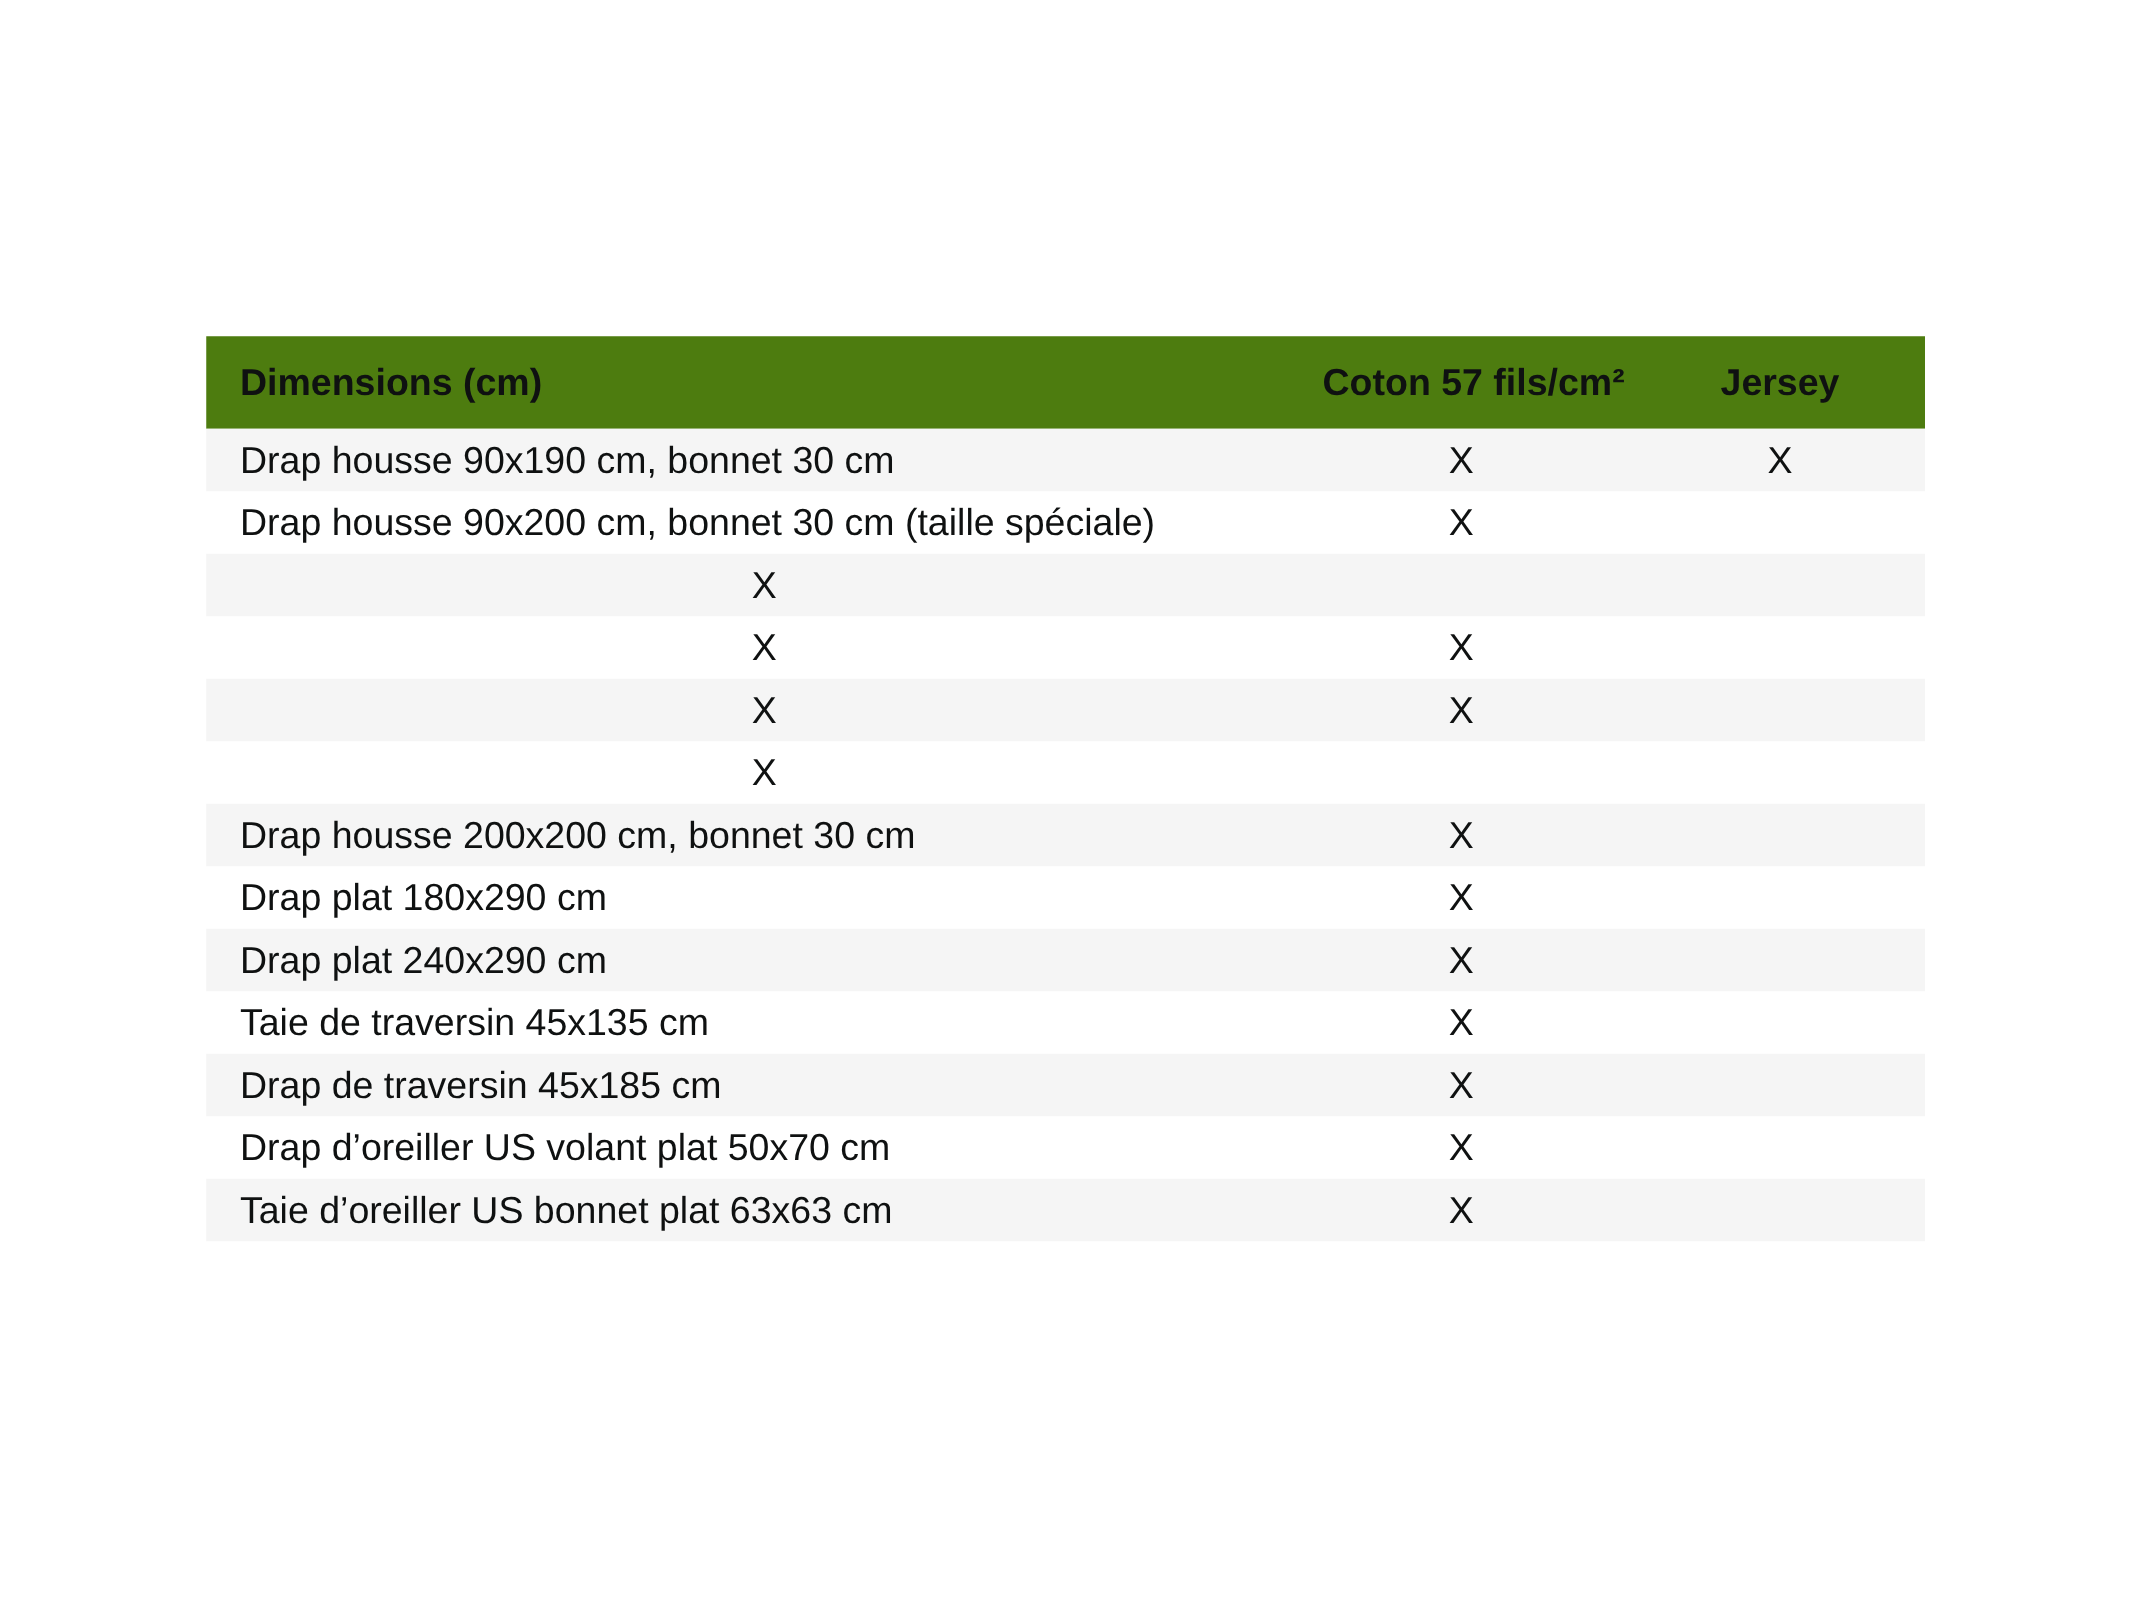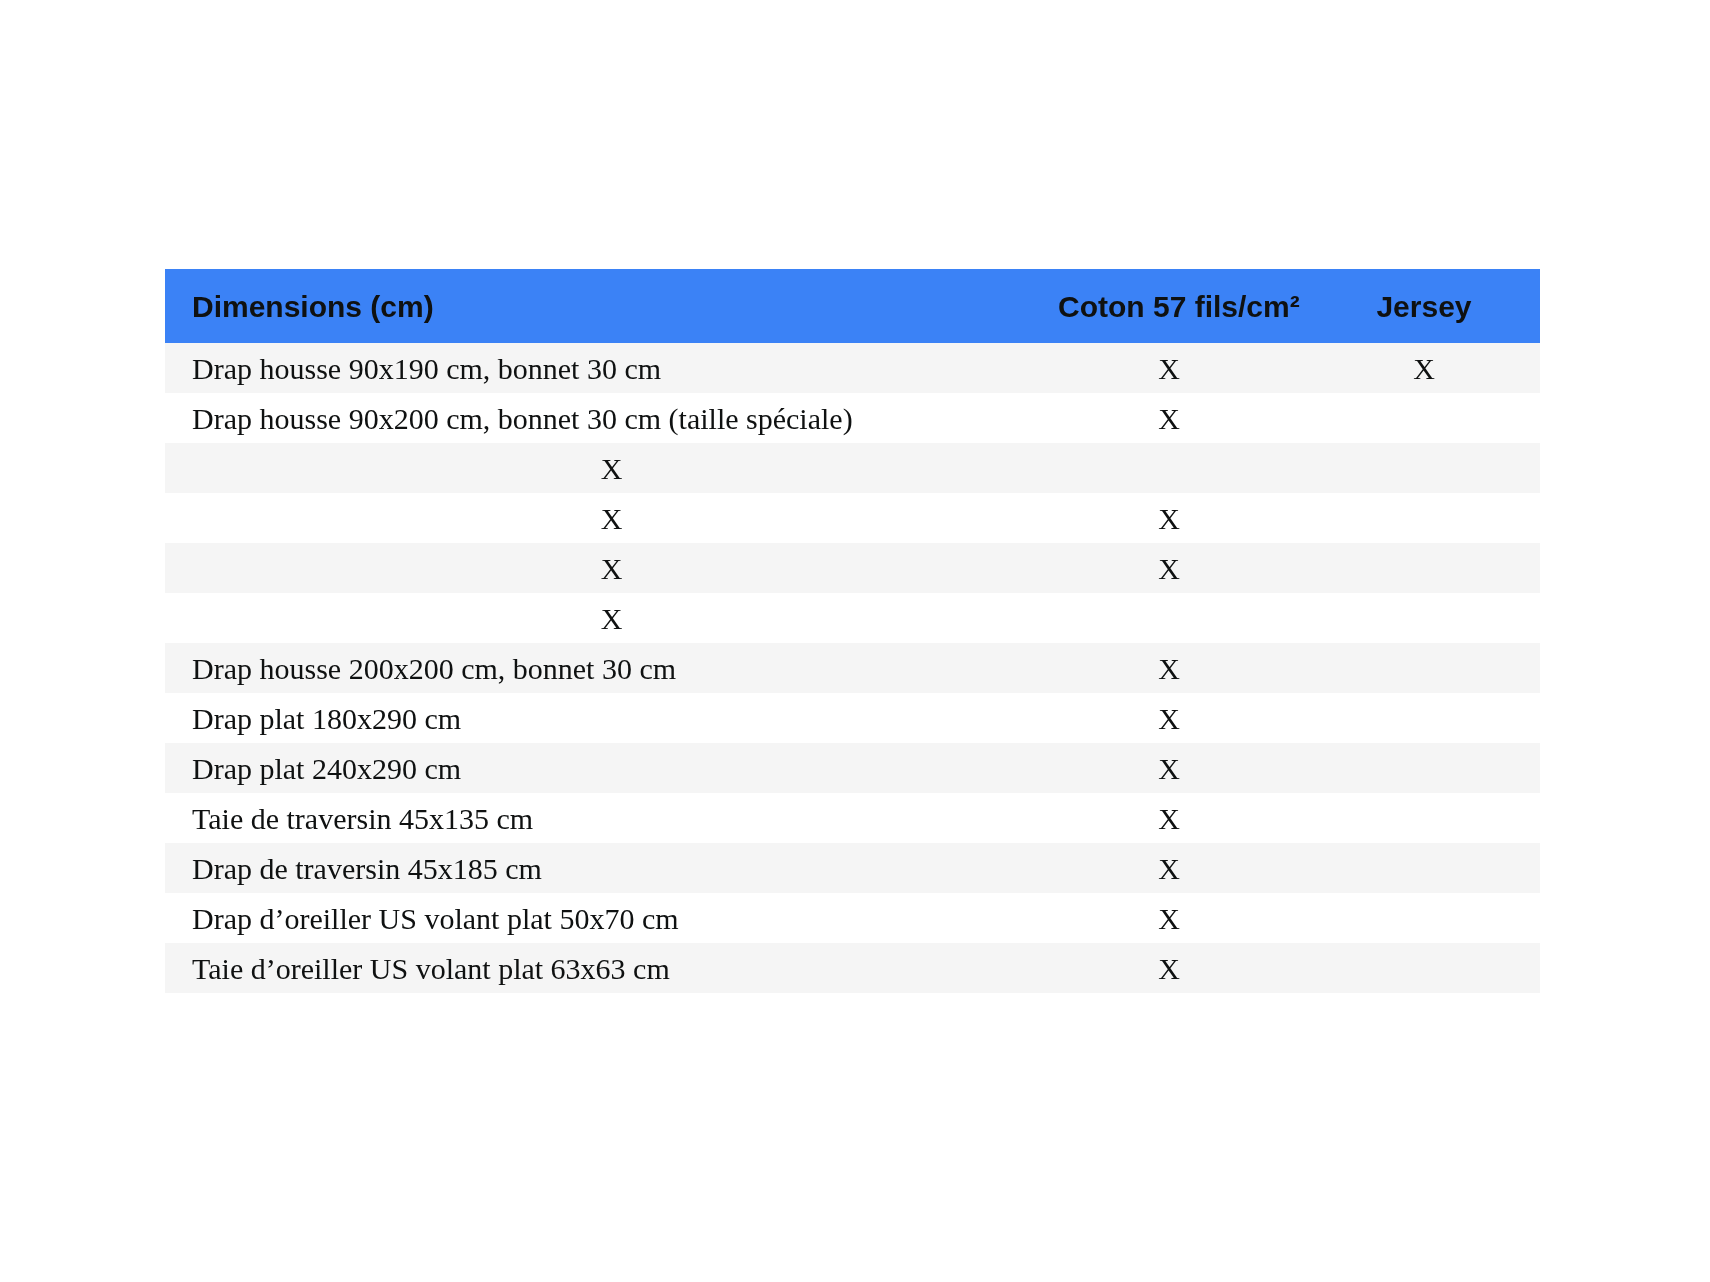--- a/index.html
+++ b/index.html
@@ -21,25 +21,24 @@
     top: 269px;
     width: 1375px;
   }
   .hrow, .row {
     display: grid;
     grid-template-columns: 865px 250px 260px;
     align-items: center;
   }
   .hrow {
     height: 74px;
-    background: #3b82f6;
+    background: #4d7c0f;
   }
   .row {
     height: 50px;
-    font-family: Liberation Serif, serif;
   }
   #rows .row:nth-child(odd) {
     background: var(--stripe, #f5f5f5);
   }
   .cell {
     font-size: 30px;
     line-height: 1.1;
     white-space: nowrap;
     overflow: visible;
   }
@@ -127,18 +126,18 @@
     <div class="cell mark"></div>
   </div>
 
   <div class="row">
     <div class="cell name">Drap d’oreiller US volant plat 50x70 cm</div>
     <div class="cell mark">X</div>
     <div class="cell mark"></div>
   </div>
 
   <div class="row">
-    <div class="cell name">Taie d’oreiller US volant plat 63x63 cm</div>
+    <div class="cell name">Taie d’oreiller US bonnet plat 63x63 cm</div>
     <div class="cell mark">X</div>
     <div class="cell mark"></div>
   </div>
 </div>
 </div>
 
 </body></html>

